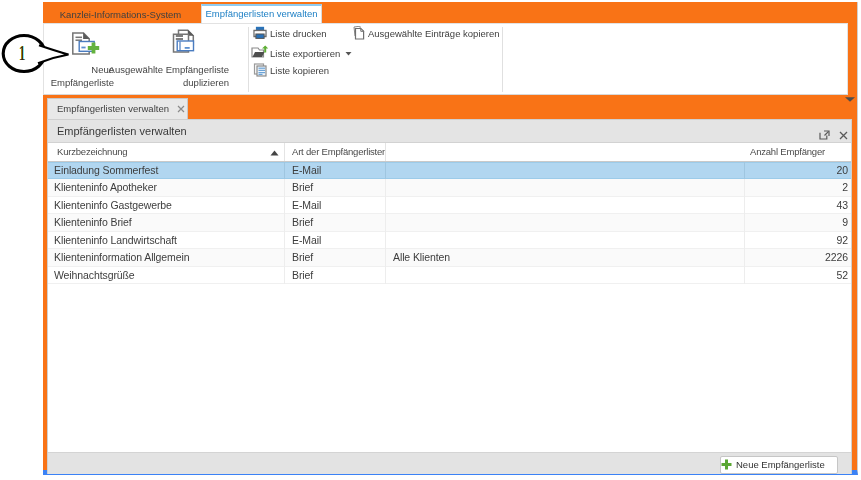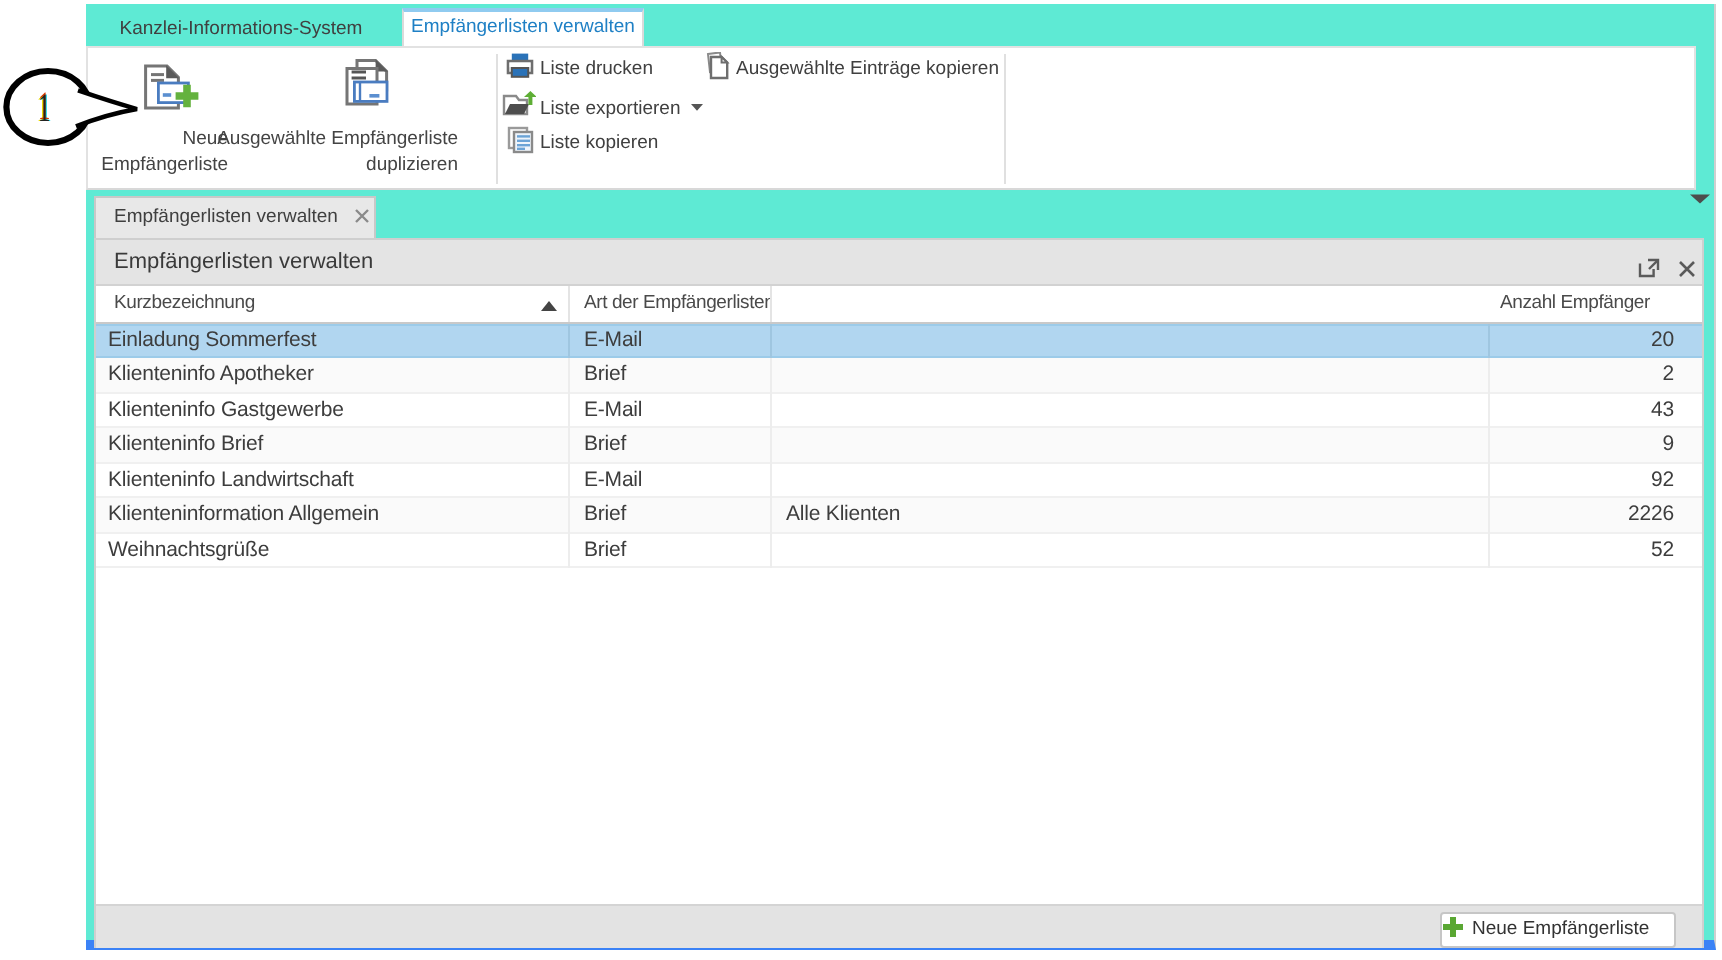--- a/index.html
+++ b/index.html
@@ -1,21 +1,21 @@
 <!DOCTYPE html>
 <html><head>
 <meta charset="utf-8">
 <style>
   * { margin:0; padding:0; box-sizing:border-box; }
   html,body { width:861px; height:480px; background:#ffffff; font-family:"Liberation Sans", sans-serif; overflow:hidden; }
   .abs { position:absolute; }
   #stage { position:relative; width:861px; height:480px; }
 
   
-  #app { left:43px; top:2px; width:815px; height:473px; background:#5eead4; border-right:1px solid #cfcfcf; border-bottom:5px solid #3b82f6;text-decoration:underline; }
+  #app { left:43px; top:2px; width:815px; height:473px; background:#f97316; border-right:1px solid #cfcfcf; border-bottom:5px solid #3b82f6;text-decoration:underline; }
 
   
   #tab1 { left:15px; top:3px; width:125px; height:19px; font-size:9.5px; color:#404040; line-height:19px; text-align:center; }
   #tab2 { left:158px; top:2px; width:121px; height:21px; background:#ffffff; border-top:2px solid #90cbf0; border-left:1px solid #dadada; border-right:1px solid #dadada; font-size:9.5px; color:#1f80c5; line-height:16px; text-align:center; }
 
   
   #ribbon { left:0px; top:21px; width:805px; height:72px; background:#ffffff; border:1px solid #e2e2e2; border-bottom:1px solid #d8d8d8; }
   .biglabel { position:absolute; top:39px; text-align:right; color:#444; font-size:9.5px; line-height:13px; }
   .sep { position:absolute; top:3px; width:1px; height:65px; background:#e0e0e0; }
   .smallbtn { position:absolute; height:16px; font-size:9.5px; color:#404040; line-height:16px; white-space:nowrap; }
@@ -30,21 +30,21 @@
   #phead { left:0; top:0; width:803px; height:23px; background:#e4e4e4; border-bottom:1px solid #d2d2d2; font-size:11px; color:#3a3a3a; line-height:22px; padding-left:9px; }
   #phead-ico { position:absolute; right:3px; top:5px; }
 
   
   #thead { left:0; top:23px; width:803px; height:19px; background:#ffffff; border-bottom:1px solid #c9c9c9; font-size:9.5px; color:#4a4a4a; }
   .hc { position:absolute; top:0; height:18px; line-height:18px; border-right:1px solid #e4e4e4; padding-left:9px; white-space:nowrap; overflow:hidden; letter-spacing:-0.2px; }
   #tbody { left:0; top:42px; width:803px; }
   .row { position:absolute; left:0; width:803px; height:17.43px; font-size:10.5px; color:#3d3d3d; letter-spacing:-0.1px; }
   .row .c { position:absolute; top:0; height:17.43px; line-height:17.43px; padding-left:7px; border-right:1px solid #ededed; overflow:hidden; white-space:nowrap; }
   .row .c1 { padding-left:6px; }
-  .row .num { text-align:right; padding-right:14px; padding-left:0; border-right:none; }
+  .row .num { text-align:right; padding-right:3px; padding-left:0; border-right:none; }
   .rsep { box-shadow: inset 0 -1px #f0f0f0; }
   .alt { background:#fafafa; }
   .sel { background:#b1d6f0; box-shadow: inset 0 1px #9ccbe9, inset 0 -1px #9ccbe9; }
   .sel .c { border-right-color:#9fc6e0; }
 
   
   #bottombar { left:0; top:332px; width:803px; height:22px; background:#e3e3e3; border-top:1px solid #d4d4d4; }
   #newbtn { position:absolute; left:672px; top:3px; width:118px; height:18px; background:#ffffff; border:1px solid #c6c6c6; border-radius:2px; font-size:9.5px; color:#333; line-height:15px; }
 </style>
 </head>

